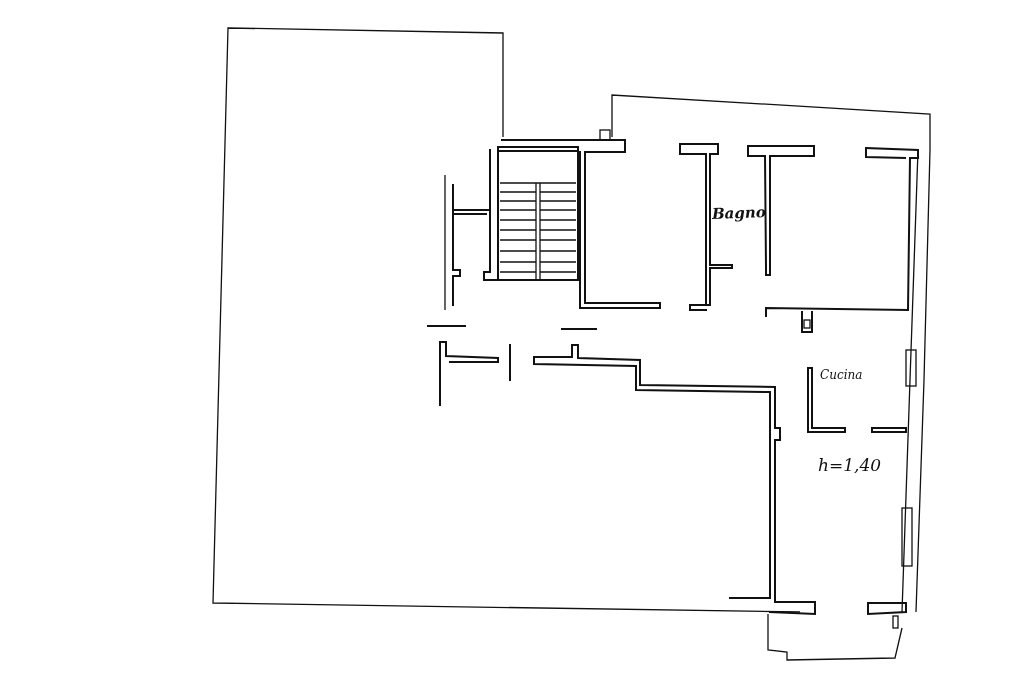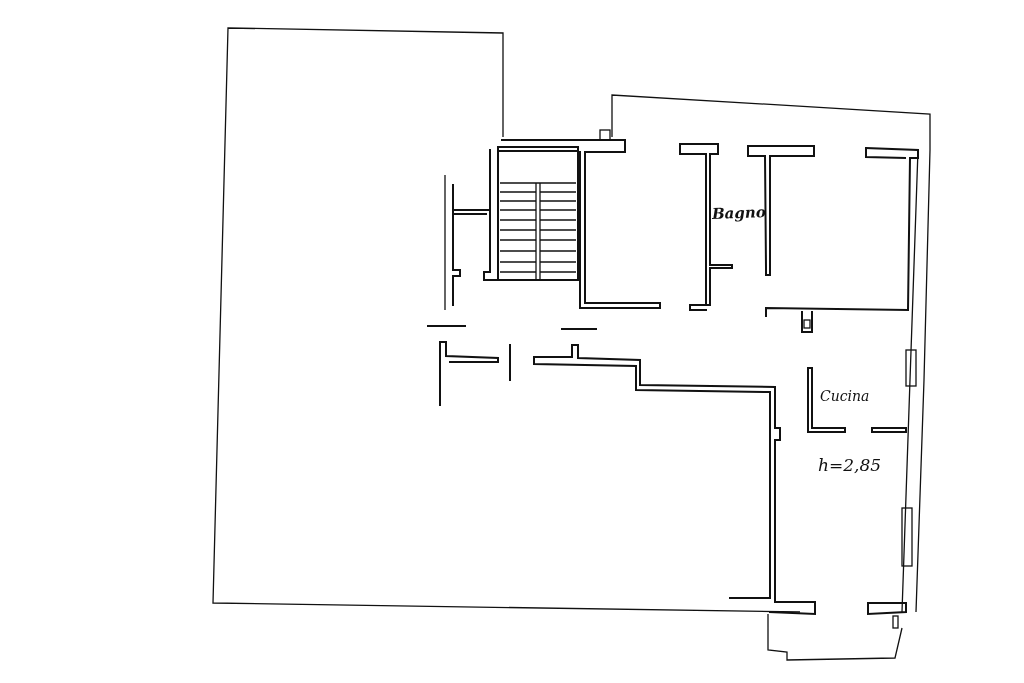--- a/index.html
+++ b/index.html
@@ -2,21 +2,21 @@
 <html><head>
   <meta charset="utf-8">
   <style>
     html, body { margin: 0; padding: 0; background: #ffffff; }
     body { width: 1024px; height: 683px; overflow: hidden; position: relative; font-family: "DejaVu Sans", sans-serif; }
     #plan { position: absolute; left: 0; top: 0; width: 1024px; height: 683px; }
     .w { fill: none; stroke: #111; stroke-width: 2; stroke-linecap: square; stroke-linejoin: miter; }
     .t { fill: none; stroke: #111; stroke-width: 1.3; }
     .label { position: absolute; font-family: "DejaVu Serif", serif; font-style: italic; color: #111; font-weight: bold; white-space: nowrap; }
     #lbl-bagno { left: 712px; top: 204px; font-size: 15px; transform: rotate(-2deg); }
-    #lbl-cucina { left: 820px; top: 388px; font-size: 14px; font-weight: normal; }
+    #lbl-cucina { left: 820px; top: 368px; font-size: 12px; font-weight: normal; }
     #lbl-height { left: 818px; top: 455px; font-size: 17px; font-weight: normal; }
   </style>
 </head>
 <body>
 
 <svg id="plan" viewBox="0 0 1024 683" xmlns="http://www.w3.org/2000/svg">
 
   <g>
     <polyline class="t" points="503,137 503,33 228,28 213,603 800,612"></polyline>
   </g>
@@ -90,13 +90,13 @@
   <g>
     <polyline class="w" points="775,598 775,602 815,602 815,614 770,612"></polyline>
     <polyline class="w" points="868,603 906,603 906,612 868,614 868,603"></polyline>
     <polyline class="t" points="768,614 768,650 787,652 787,660 895,658 902,628"></polyline>
     <rect class="t" x="893" y="616" width="5" height="12"></rect>
   </g>
 </svg>
 
 <div id="lbl-bagno" class="label">Bagno</div>
 <div id="lbl-cucina" class="label">Cucina</div>
-<div id="lbl-height" class="label">h=2,85</div>
+<div id="lbl-height" class="label">h=1,40</div>
 
 </body></html>

